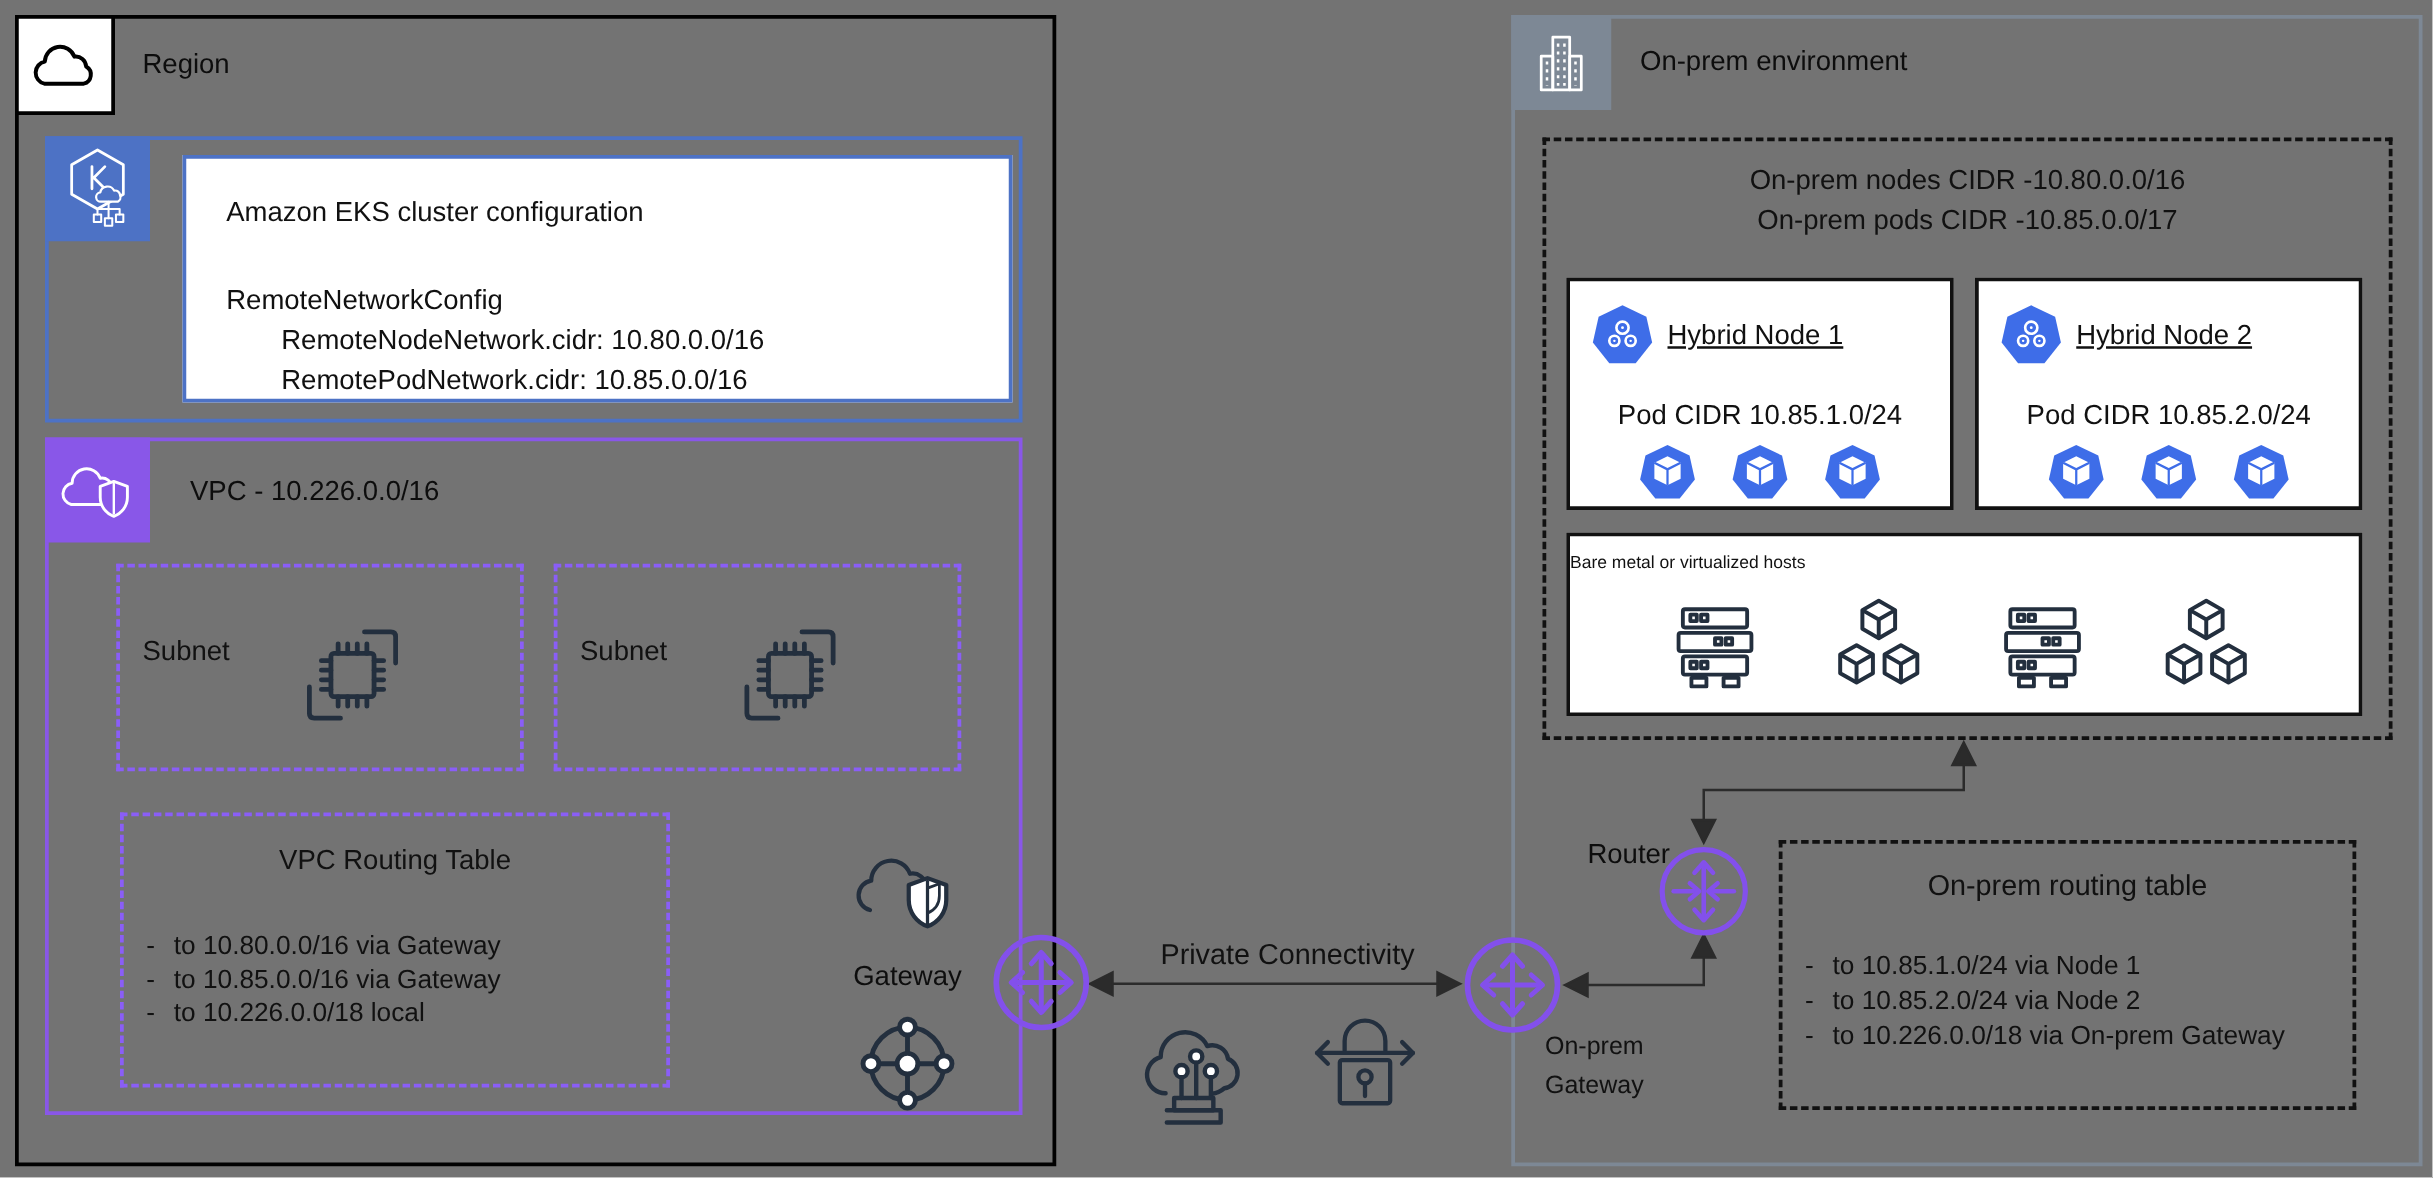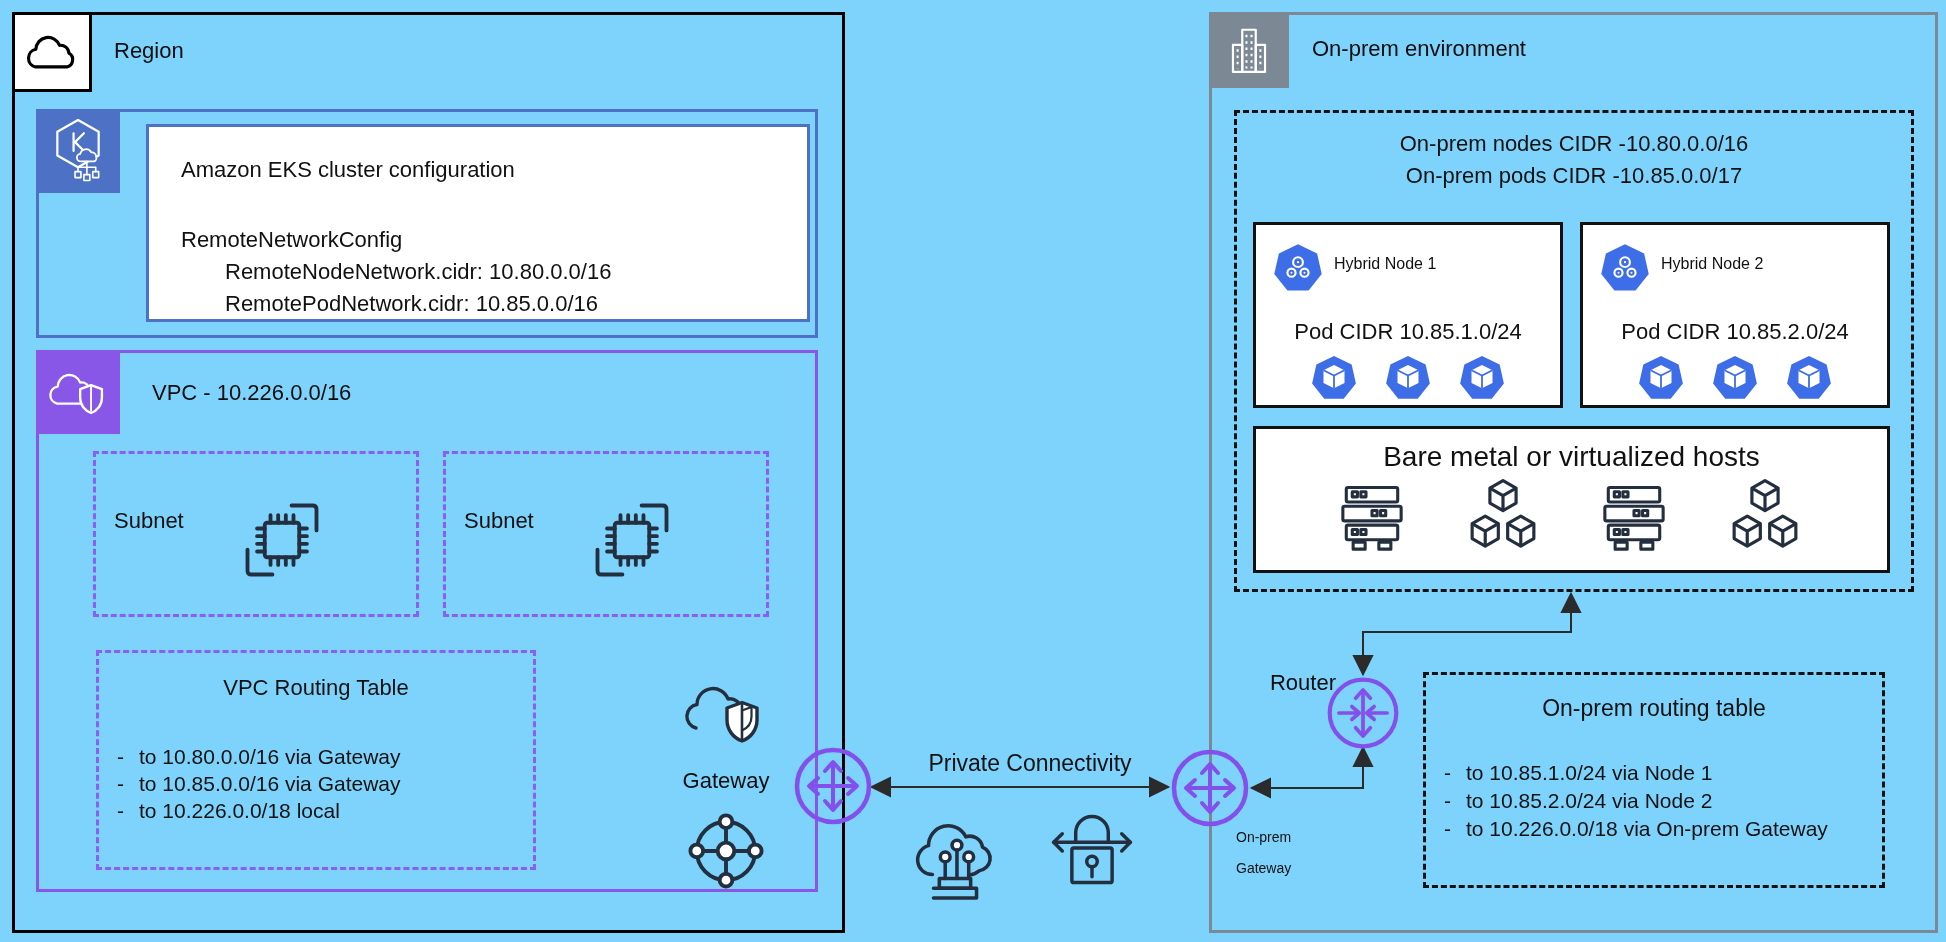--- a/index.html
+++ b/index.html
@@ -1,18 +1,18 @@
 <!DOCTYPE html>
 <html><head>
 <meta charset="utf-8">
 <style>
   * { margin:0; padding:0; box-sizing:border-box; }
   html,body { background:#fff; }
   body { font-family:"Liberation Sans", sans-serif; color:#111; }
-  #canvas { position:relative; width:1946px; height:942px; background:#7dd3fc; overflow:hidden; }
+  #canvas { position:relative; width:1946px; height:942px; background:#737373; overflow:hidden; }
   .abs { position:absolute; }
   .lbl { font-size:22px; color:#0d0d0d; }
   svg { display:block; }
 
   
   #region-box   { left:12px; top:12px; width:833px; height:921px; border:3px solid #000; }
   #region-icon  { left:12px; top:12px; width:80px; height:80px; border:3px solid #000; background:#fff;
                   display:flex; align-items:center; justify-content:center; }
   #region-title { left:114px; top:38px; }
 
@@ -60,31 +60,31 @@
                   display:flex; align-items:center; justify-content:center; }
   #onprem-title { left:1312px; top:36px; }
 
   #cidr-box { left:1234px; top:110px; width:680px; height:482px; border:3px dashed #111; }
   .cidr-l1 { position:absolute; left:0; top:18px; width:100%; text-align:center; font-size:22px; }
   .cidr-l2 { position:absolute; left:0; top:50px; width:100%; text-align:center; font-size:22px; }
 
   .hnode { top:222px; width:310px; height:186px; border:3px solid #111; background:#fff; }
   #hnode-1 { left:1253px; } #hnode-2 { left:1580px; }
   .hnode-icon  { position:absolute; left:16px; top:16px; }
-  .hnode-title { position:absolute; left:78px; top:30px; font-size:16px; }
+  .hnode-title { position:absolute; left:78px; top:30px; font-size:22px;text-decoration:underline; }
   .hnode-cidr  { position:absolute; left:0; top:94px; width:100%; text-align:center; font-size:22px; }
   .hnode-pods  { position:absolute; left:0; top:128px; width:100%; display:flex; justify-content:center; gap:26px; }
 
   #hosts-box { left:1253px; top:426px; width:637px; height:147px; border:3px solid #111; background:#fff; }
-  .hosts-title { position:absolute; left:0; top:12px; width:100%; text-align:center; font-size:28px; }
+  .hosts-title { position:absolute; left:0; top:12px; width:100%; text-align:left; font-size:14px; }
   .hosts-icons { position:absolute; left:0; top:46px; width:100%; display:flex; justify-content:center;
                  align-items:flex-end; gap:52px; }
 
   #router-label { left:1246px; top:670px; width:90px; text-align:right; }
-  #opgw-label   { left:1236px; top:822px; font-size:14px; line-height:31px; }
+  #opgw-label   { left:1236px; top:822px; font-size:20px; line-height:31px; }
 
   #onprem-routing { left:1423px; top:672px; width:462px; height:216px; border:3px dashed #111; }
   #onprem-routing .rt-title { top:20px; font-size:23px; }
   #onprem-routing .rt-items { top:84px; }
   #onprem-routing .rt-items li { line-height:28px; }
 
   #connectors { left:0; top:0; pointer-events:none; }
 </style>
 </head>
 <body>

